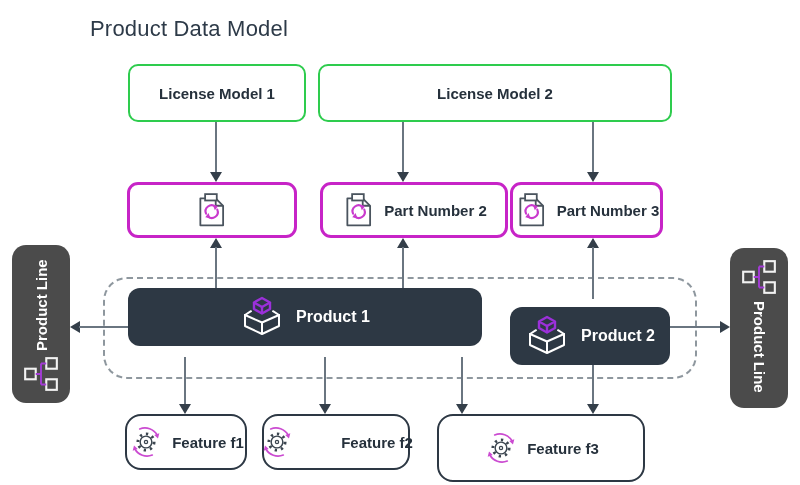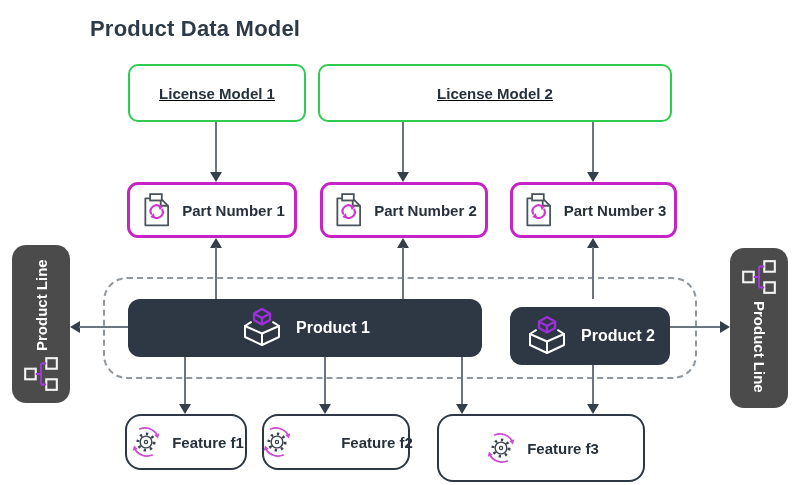--- a/index.html
+++ b/index.html
@@ -1,41 +1,41 @@
 <!DOCTYPE html>
 <html><head>
 <meta charset="utf-8">
 <style>
   html,body{margin:0;padding:0;background:#ffffff;}
   body{font-family:"Liberation Sans", sans-serif;}
   .canvas{position:relative;width:800px;height:485px;background:#ffffff;overflow:hidden;}
 
-  .title{position:absolute;left:90px;top:16px;font-size:22px;font-weight:700;color:#2d3a48;letter-spacing:0.2px;}
+  .title{position:absolute;left:90px;top:16px;font-size:22px;font-weight:400;color:#2d3a48;letter-spacing:0.2px;}
 
   .node{position:absolute;display:flex;align-items:center;justify-content:center;background:#ffffff;z-index:2;box-sizing:border-box;}
   .node .lbl{font-weight:700;font-size:15px;color:#26313c;white-space:nowrap;}
 
   
-  .license{border:2px solid #2ecc4e;border-radius:10px;text-decoration:underline;}
+  .license{border:2px solid #2ecc4e;border-radius:10px;}
   .lm1{left:128px;top:64px;width:178px;height:58px;}
   .lm2{left:318px;top:64px;width:354px;height:58px;}
 
   
   .part{border:3px solid #c724c7;border-radius:11px;gap:7px;padding:0 6px;}
   .pn1{left:127px;top:182px;width:170px;height:56px;}
-  .pn2{left:320px;top:182px;width:168px;height:56px;}
-  .pn3{left:510px;top:182px;width:167px;height:56px;}
+  .pn2{left:320px;top:182px;width:188px;height:56px;}
+  .pn3{left:510px;top:182px;width:153px;height:56px;}
 
   
   .dashed{position:absolute;left:103px;top:277px;width:594px;height:102px;border:2px dashed #8e979e;border-radius:24px;z-index:0;box-sizing:border-box;}
 
   
   .product{background:#2d3844;border-radius:12px;gap:10px;}
   .product .lbl{color:#ffffff;font-size:16px;}
-  .p1{left:128px;top:299px;width:354px;height:58px;}
+  .p1{left:128px;top:288px;width:354px;height:58px;}
   .p2{left:510px;top:299px;width:160px;height:58px;margin-top:8px;}
 
   
   .pline{position:absolute;background:#4b4b4b;border-radius:14px;z-index:2;display:flex;flex-direction:column;align-items:center;box-sizing:border-box;}
   .pl-left{left:12px;top:245px;width:58px;height:158px;padding:10px 0;}
   .pl-right{left:730px;top:248px;width:58px;height:160px;padding:10px 0;}
   .pline .lbl{color:#ffffff;font-weight:700;font-size:15px;flex:1;display:flex;align-items:center;justify-content:center;}
   .vtext-up{writing-mode:vertical-rl;transform:rotate(180deg);}
   .vtext-down{writing-mode:vertical-rl;}
 
@@ -76,21 +76,20 @@
   <div class="node part pn1">
     <svg class="icon" width="36" height="36" viewBox="0 0 34 34" fill="none">
       <path d="M6,6 H20.5 L27.5,13 V31.5 H6 Z" stroke="#4a545e" stroke-width="1.7" stroke-linejoin="round"></path>
       <path d="M20.5,6 V13 H27.5" stroke="#4a545e" stroke-width="1.7" stroke-linejoin="round"></path>
       <rect x="10.5" y="2" width="11" height="6" fill="#ffffff" stroke="#4a545e" stroke-width="1.7"></rect>
       <path d="M11.4,20.5 A5.7,5.7 0 0 1 20.2,13.8" stroke="#c93acd" stroke-width="2" stroke-linecap="round"></path>
       <polygon points="17.8,12.2 22.8,13.2 19.7,17.2" fill="#c93acd"></polygon>
       <path d="M22,16.6 A5.7,5.7 0 0 1 13.2,23.3" stroke="#c93acd" stroke-width="2" stroke-linecap="round"></path>
       <polygon points="15.6,24.9 10.6,23.9 13.7,19.9" fill="#c93acd"></polygon>
     </svg>
-    <span class="lbl">Part Number 1</span>
   </div>
   <div class="node part pn2">
     <svg class="icon" width="36" height="36" viewBox="0 0 34 34" fill="none">
       <path d="M6,6 H20.5 L27.5,13 V31.5 H6 Z" stroke="#4a545e" stroke-width="1.7" stroke-linejoin="round"></path>
       <path d="M20.5,6 V13 H27.5" stroke="#4a545e" stroke-width="1.7" stroke-linejoin="round"></path>
       <rect x="10.5" y="2" width="11" height="6" fill="#ffffff" stroke="#4a545e" stroke-width="1.7"></rect>
       <path d="M11.4,20.5 A5.7,5.7 0 0 1 20.2,13.8" stroke="#c93acd" stroke-width="2" stroke-linecap="round"></path>
       <polygon points="17.8,12.2 22.8,13.2 19.7,17.2" fill="#c93acd"></polygon>
       <path d="M22,16.6 A5.7,5.7 0 0 1 13.2,23.3" stroke="#c93acd" stroke-width="2" stroke-linecap="round"></path>
       <polygon points="15.6,24.9 10.6,23.9 13.7,19.9" fill="#c93acd"></polygon>

